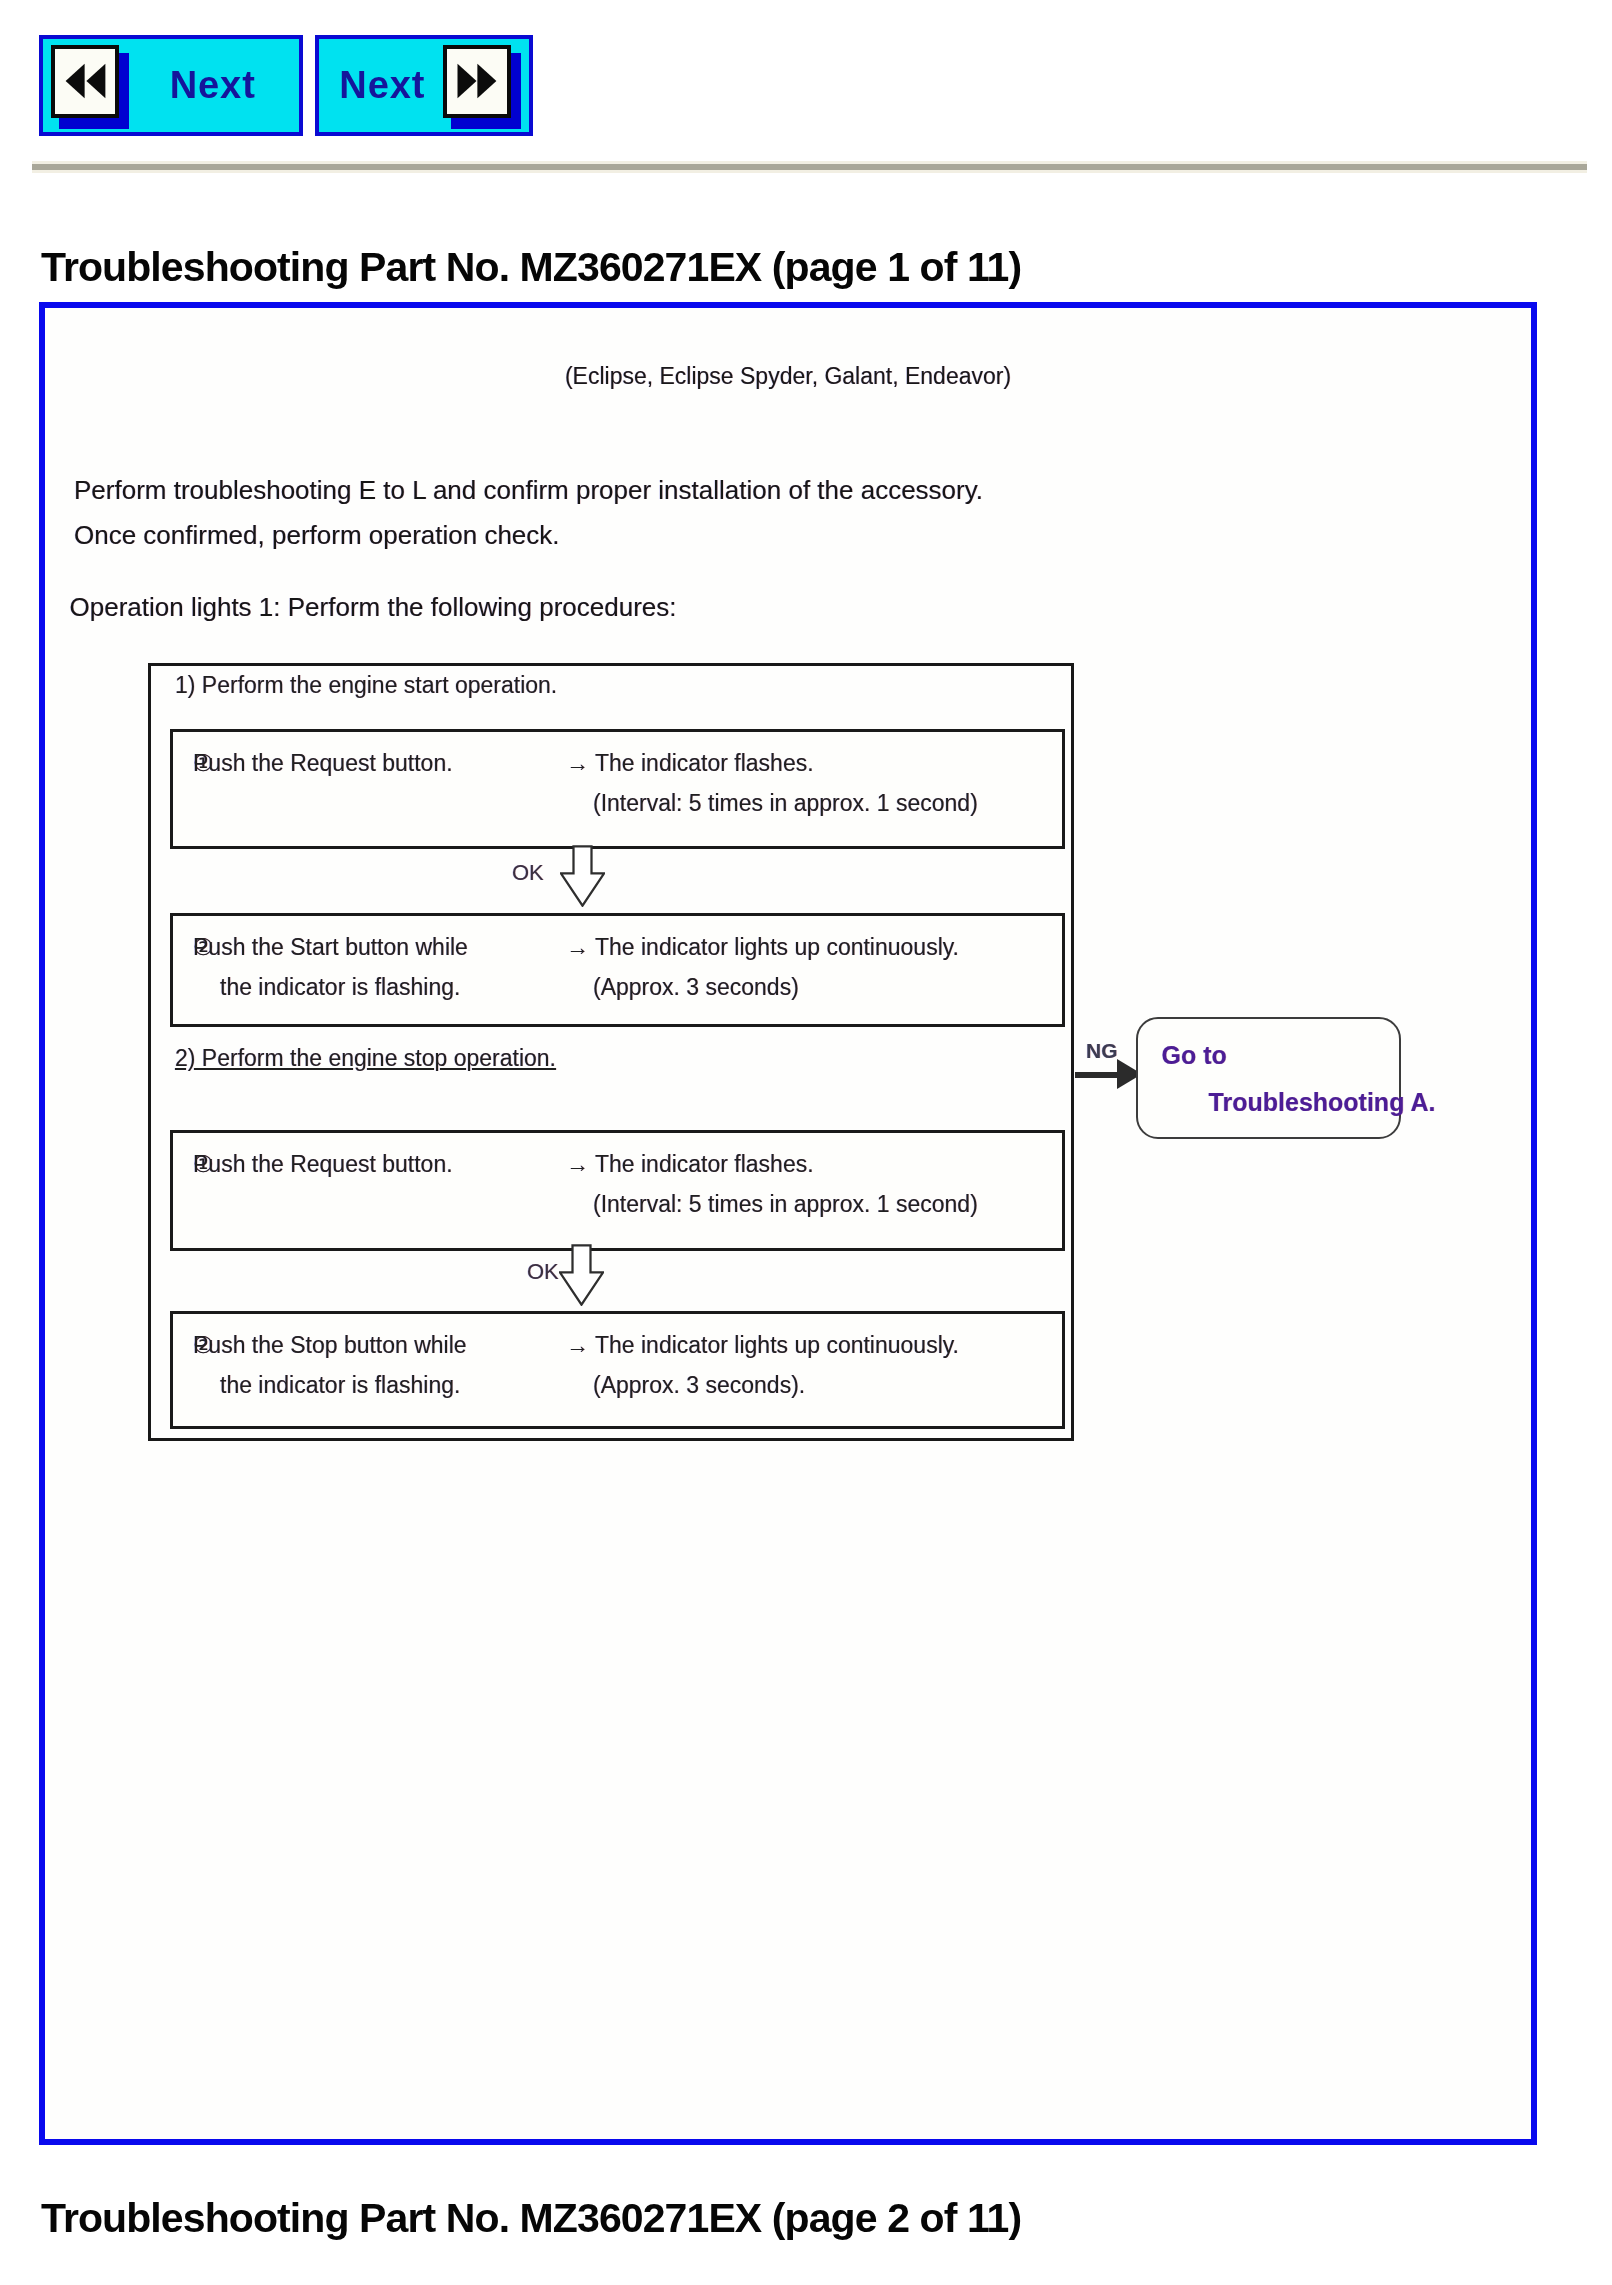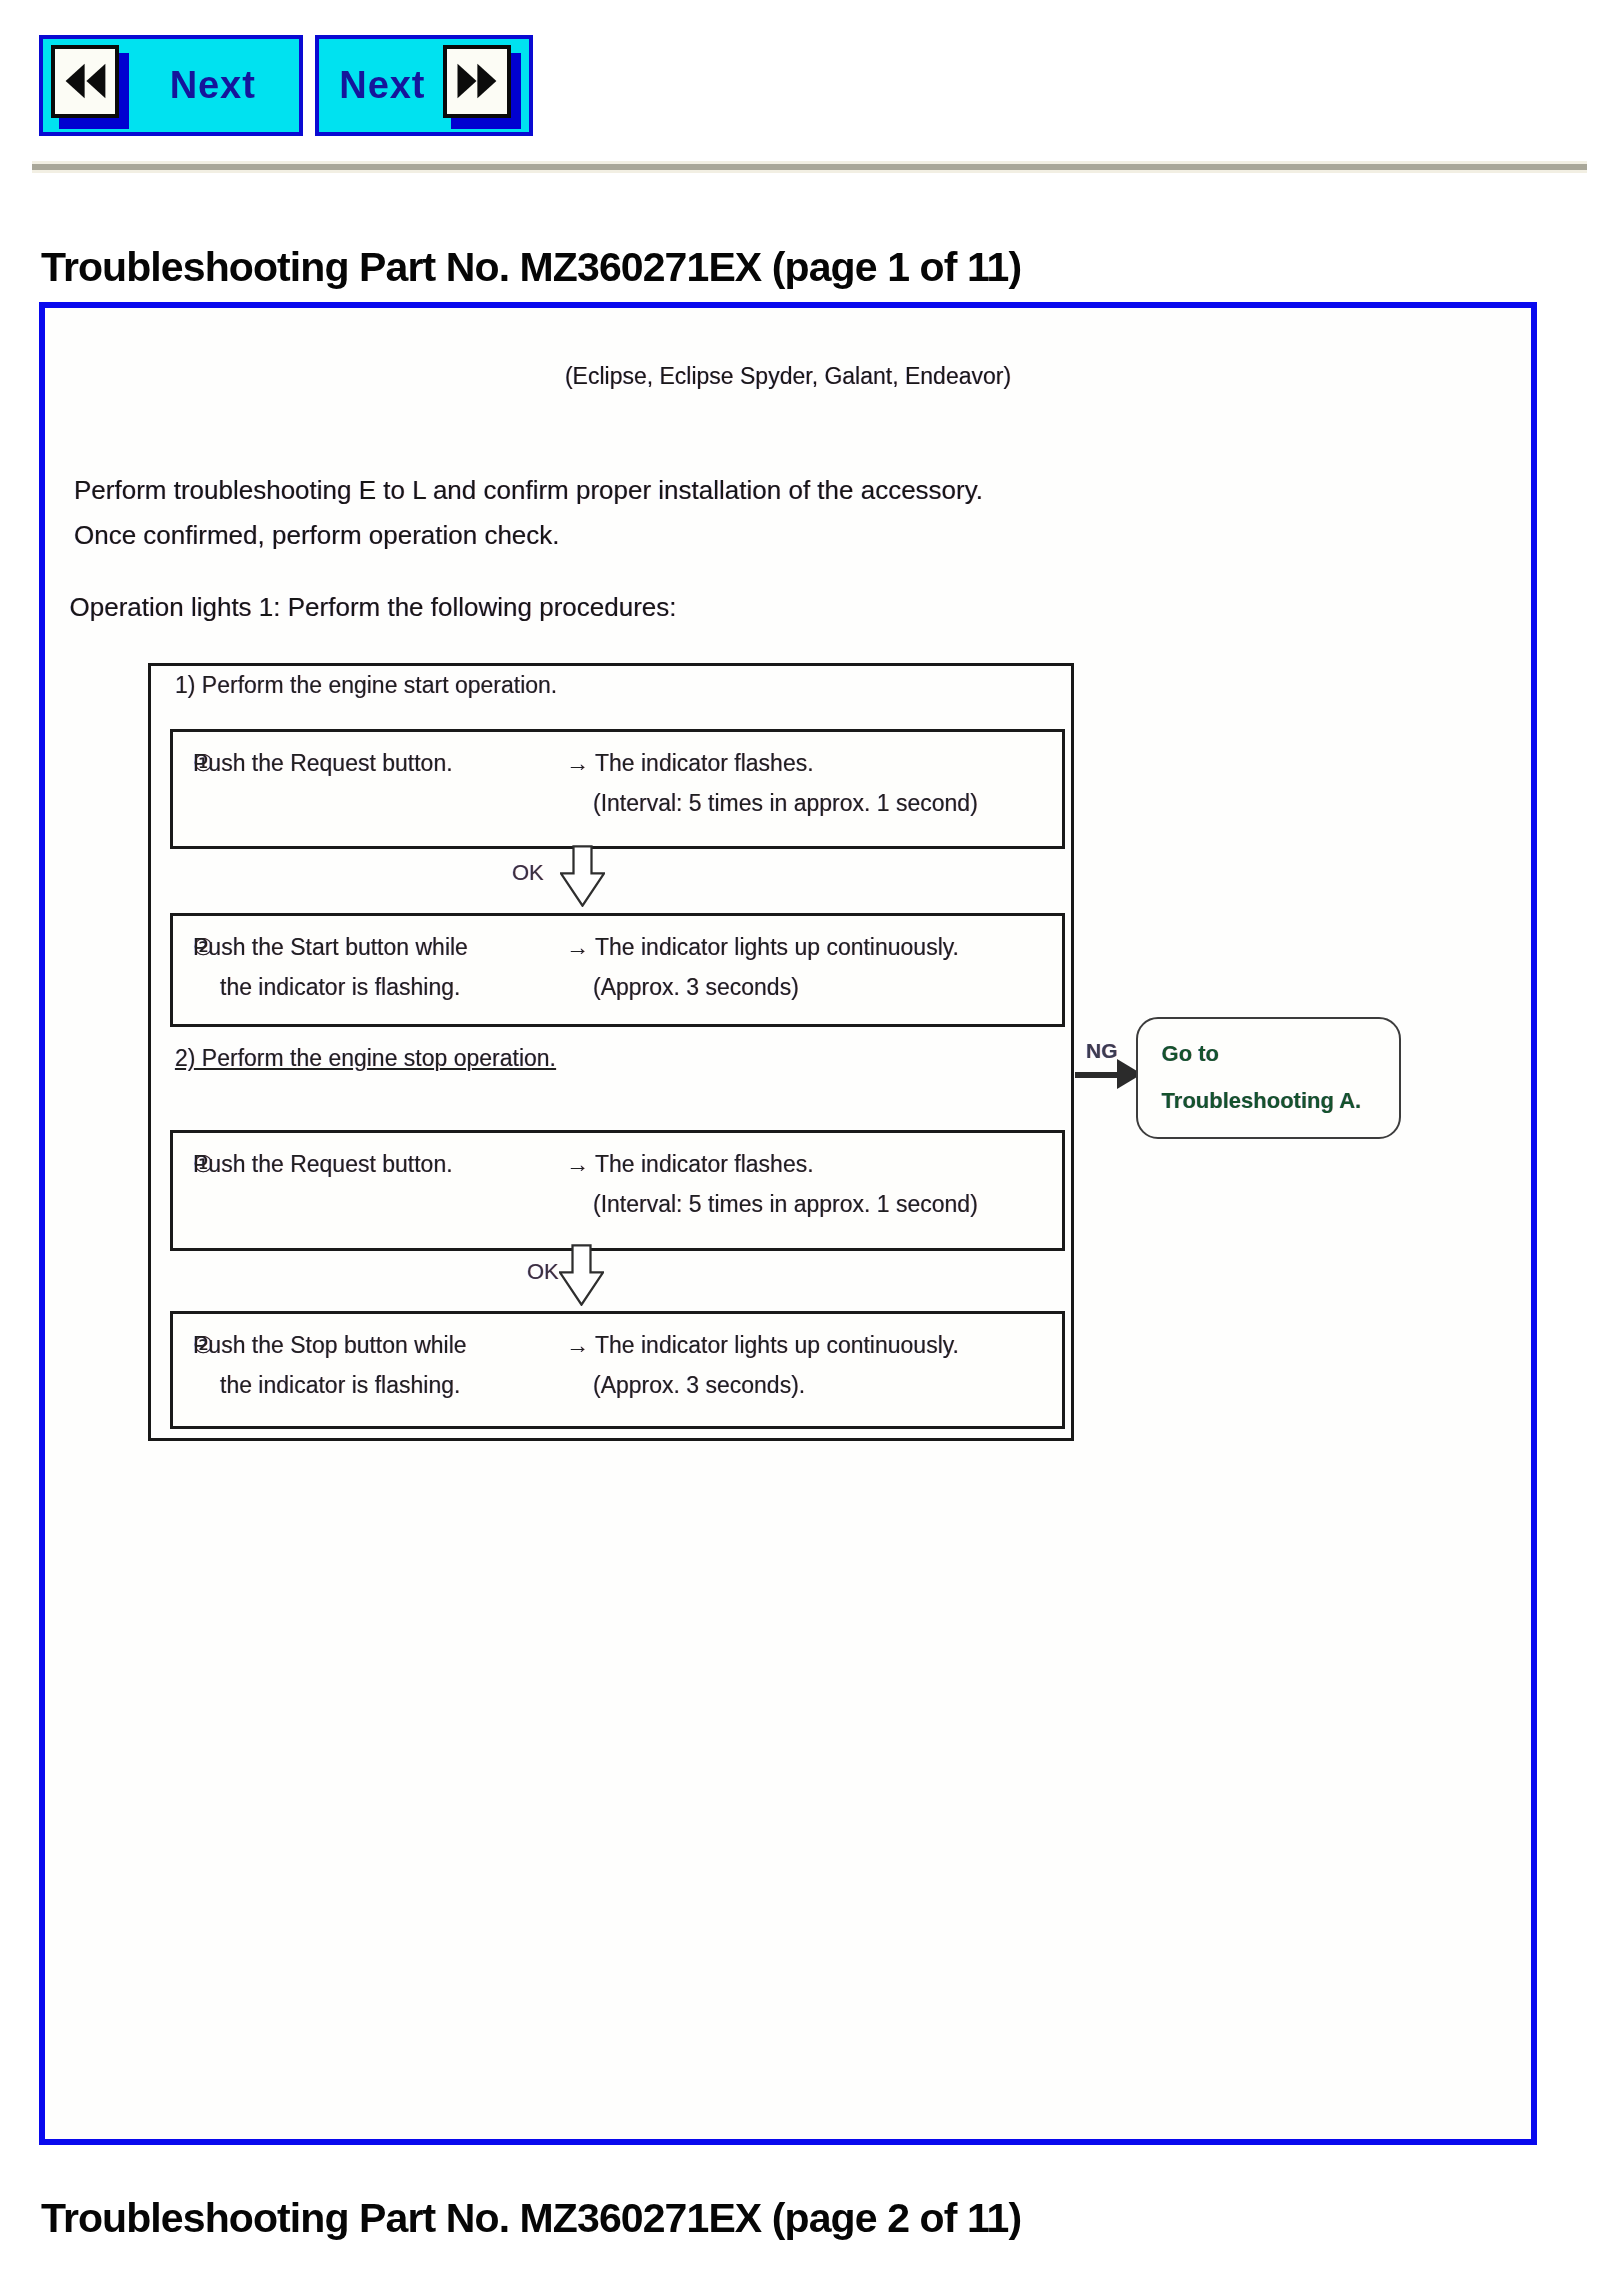--- a/index.html
+++ b/index.html
@@ -80,23 +80,23 @@
   .ng-label{position:absolute;left:1041px;top:731px;font-size:21px;font-weight:bold;color:#3c3c50;}
   .ng-bar{left:1030px;top:764px;width:44px;height:6.4px;background:#2b2b2b;}
   .ng-head{
     position:absolute;left:1072px;top:751px;width:0;height:0;
     border-left:25.5px solid #2b2b2b;border-top:15.5px solid transparent;border-bottom:15.5px solid transparent;
   }
   .ng-box{
     left:1091px;top:709px;width:265px;height:122px;background:#fefefc;
     border:2.7px solid #3c3c3c;border-radius:22px;
   }
-  .ng-box div{position:absolute;left:23.6px;font-size:22px;font-weight:bold;color:#14532d;white-space:nowrap;}
+  .ng-box div{position:absolute;left:23.6px;font-size:25px;font-weight:bold;color:#4c1d95;white-space:nowrap;}
   .ng-line1{top:22px;}
-  .ng-line2{top:69px;}
+  .ng-line2{top:69px;margin-left:47px;}
 </style>
 </head>
 <body>
 
 <div class="nav-btn prev">
   <div class="nav-icon-cell">
     <div class="nav-icon-shadow"></div>
     <div class="nav-icon-plate">
       <svg width="47" height="42" viewBox="0 0 52 46">
         <polygon points="25,4 25,42 4,23" fill="#0b0b0b"></polygon>

